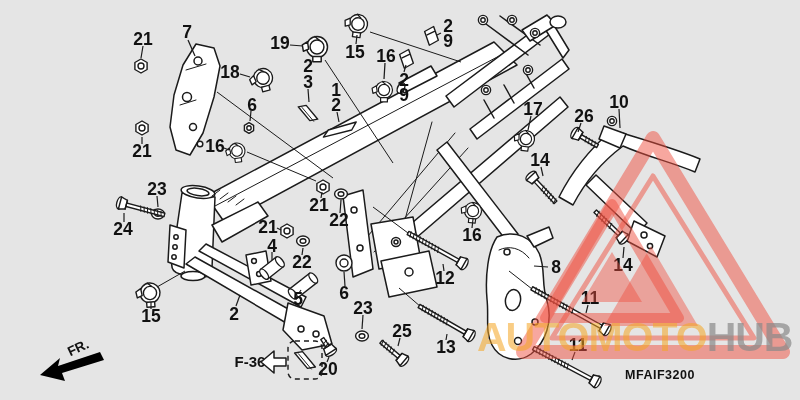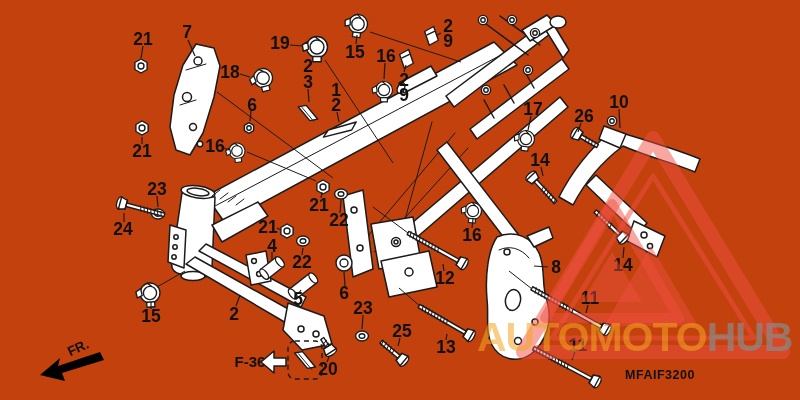--- a/index.html
+++ b/index.html
@@ -1,16 +1,16 @@
 <!DOCTYPE html>
 <html><head>
 <meta charset="utf-8">
 <style>
   html,body{margin:0;padding:0;background:#ffffff;}
-  .canvas{position:relative;width:800px;height:400px;background:#c2410c;overflow:hidden;
+  .canvas{position:relative;width:800px;height:400px;background:#e5e5e5;overflow:hidden;
           font-family:"Liberation Sans", sans-serif;}
   svg{position:absolute;left:0;top:0;}
   .sketch{stroke:#1b1b1b;fill:#ffffff;stroke-width:1.5;stroke-linejoin:round;stroke-linecap:round;}
   .thin{stroke:#1b1b1b;fill:none;stroke-width:1;}
   .leader{stroke:#1b1b1b;stroke-width:1.2;fill:none;}
   .callout{font-family:"Liberation Sans",sans-serif;font-weight:bold;font-size:17.5px;fill:#111;}
   .ref{font-family:"Liberation Sans",sans-serif;font-weight:bold;fill:#111;}
 </style>
 </head>
 <body>

